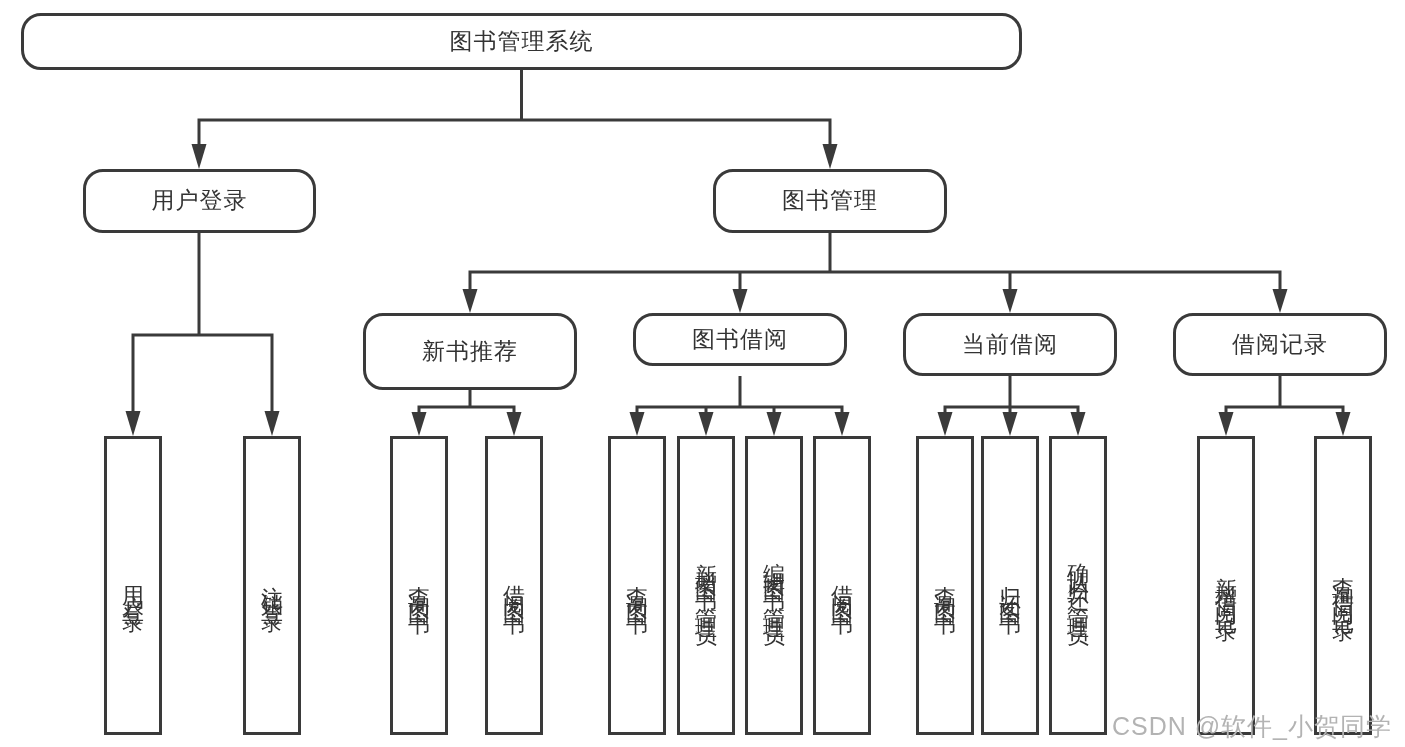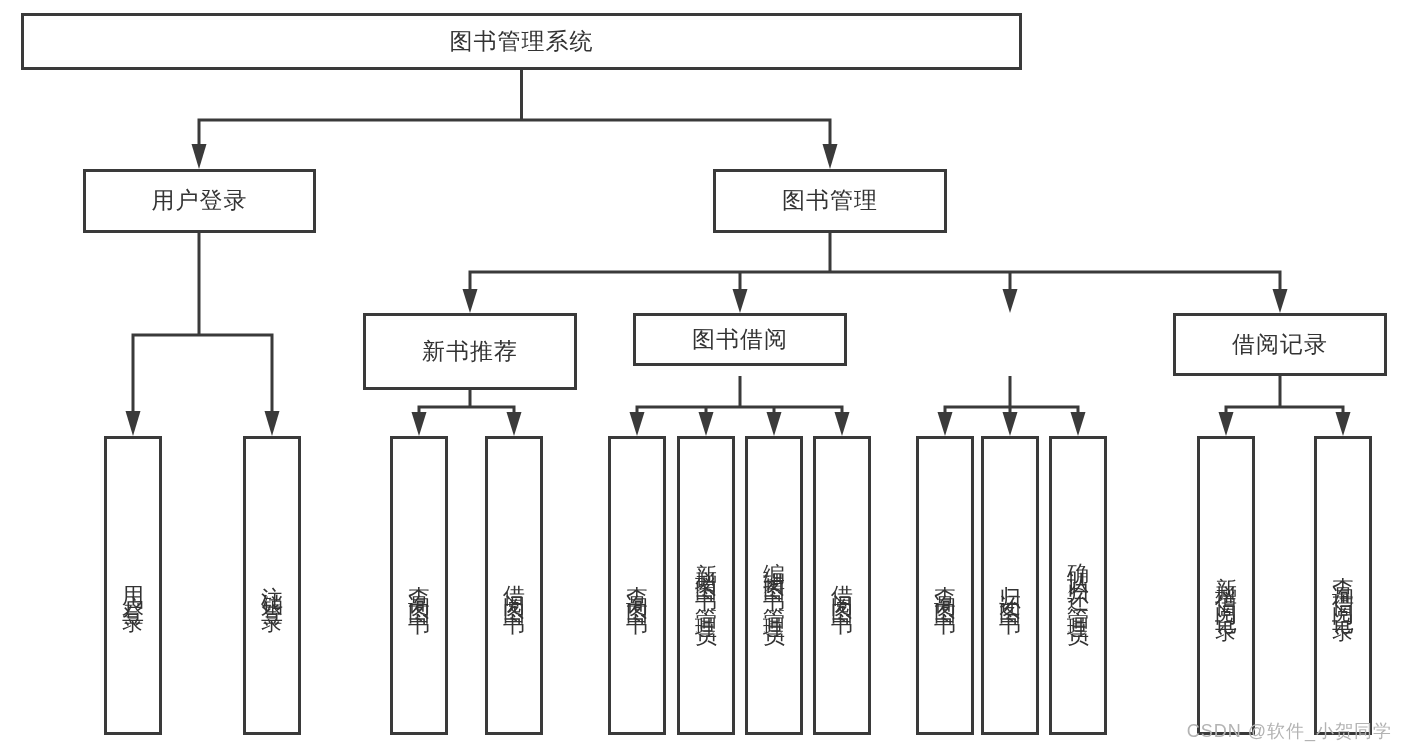--- a/index.html
+++ b/index.html
@@ -20,33 +20,33 @@
     align-items:center;
     justify-content:center;
     color:#333333;
     font-size:23px;
     letter-spacing:1px;
     z-index:2;
     text-align:center;
     line-height:1.2;
     white-space:nowrap;
   }
-  .node.hbox{height:64px;}
+  .node.hbox{height:64px;border-radius:20px;}
   .node.vbox{
     top:436px;width:58px;height:299px;
     writing-mode:vertical-rl;
     font-size:22px;
     letter-spacing:9px;
     line-height:1;
   }
   .watermark{
     position:absolute;
     right:13px;bottom:4px;
     color:#b3b3b3;
-    font-size:18px;
+    font-size:25px;
     letter-spacing:1px;
     z-index:3;
   }
 </style>
 </head>
 <body>
 
 <div class="canvas">
 
   <svg class="connectors" width="1405" height="747" viewBox="0 0 1405 747">
@@ -96,20 +96,21 @@
     </g>
   </svg>
 
   <div class="node hbox" style="left:21px;top:13px;width:1001px;height:57px;">图书管理系统</div>
 
   <div class="node hbox" style="left:83px;top:169px;width:233px;">用户登录</div>
   <div class="node hbox" style="left:713px;top:169px;width:234px;text-align:center;">图书管理</div>
 
   <div class="node hbox" style="left:363px;top:313px;width:214px;height:77px;">新书推荐</div>
   <div class="node hbox" style="left:633px;top:313px;width:214px;height:53px;">图书借阅</div>
+  <div class="node hbox" style="left:903px;top:313px;width:214px;height:63px;">当前借阅</div>
   <div class="node hbox" style="left:1173px;top:313px;width:214px;height:63px;">借阅记录</div>
 
   <div class="node vbox" style="left:104px;">用户登录</div>
   <div class="node vbox" style="left:243px;">注销登录</div>
 
   <div class="node vbox" style="left:390px;">查询图书</div>
   <div class="node vbox" style="left:485px;">借阅图书</div>
 
   <div class="node vbox" style="left:608px;">查询图书</div>
   <div class="node vbox" style="left:677px;">新增图书（管理员）</div>

